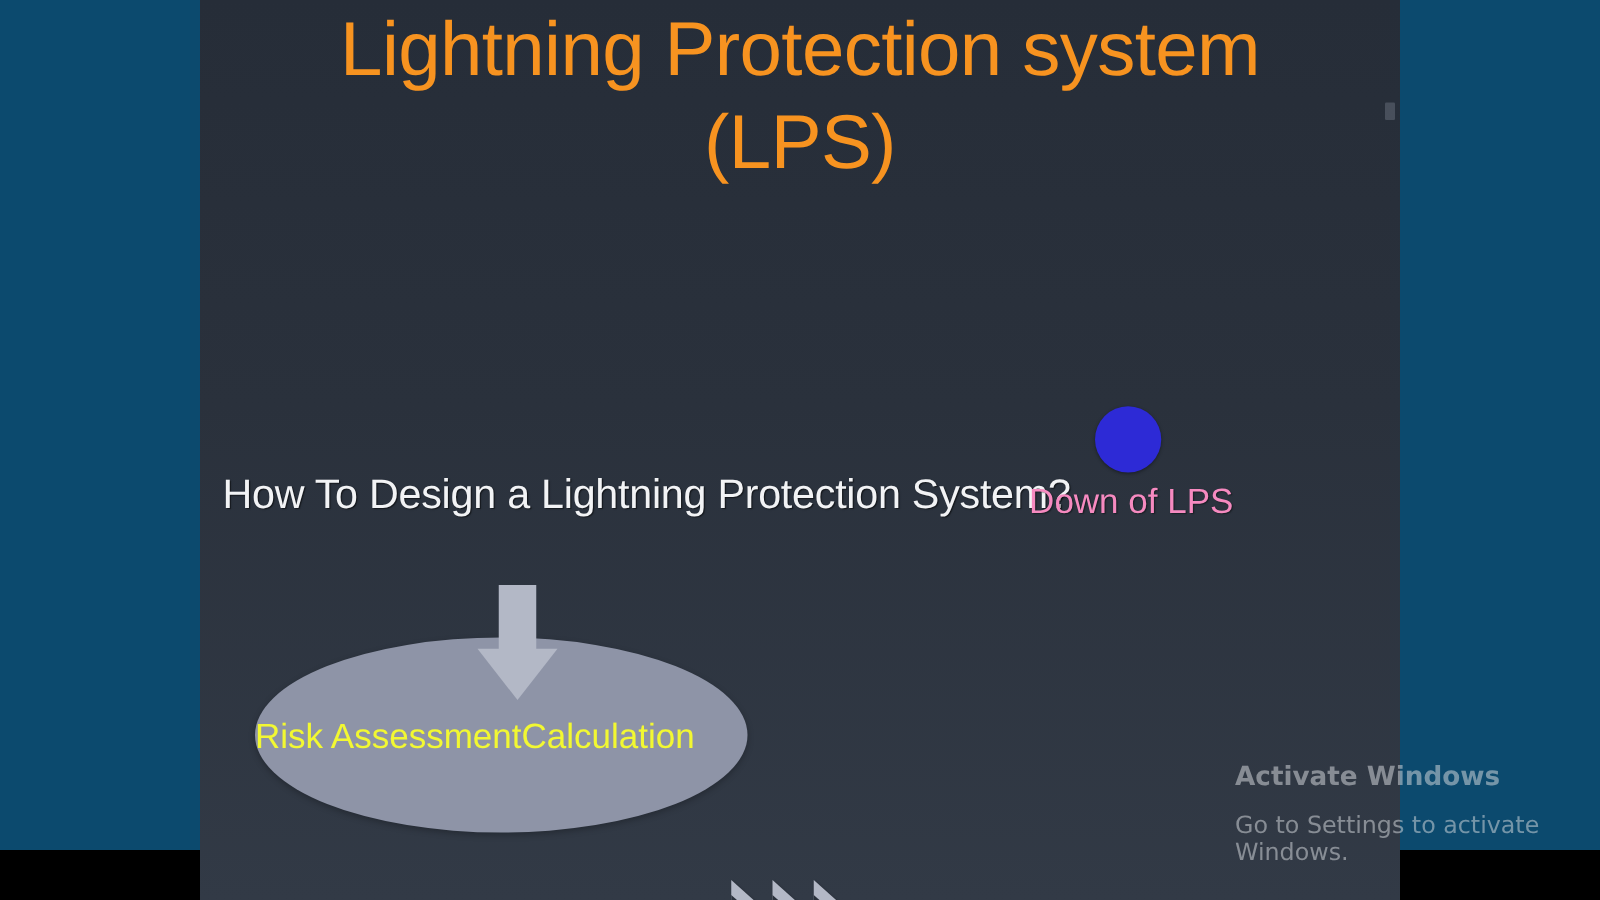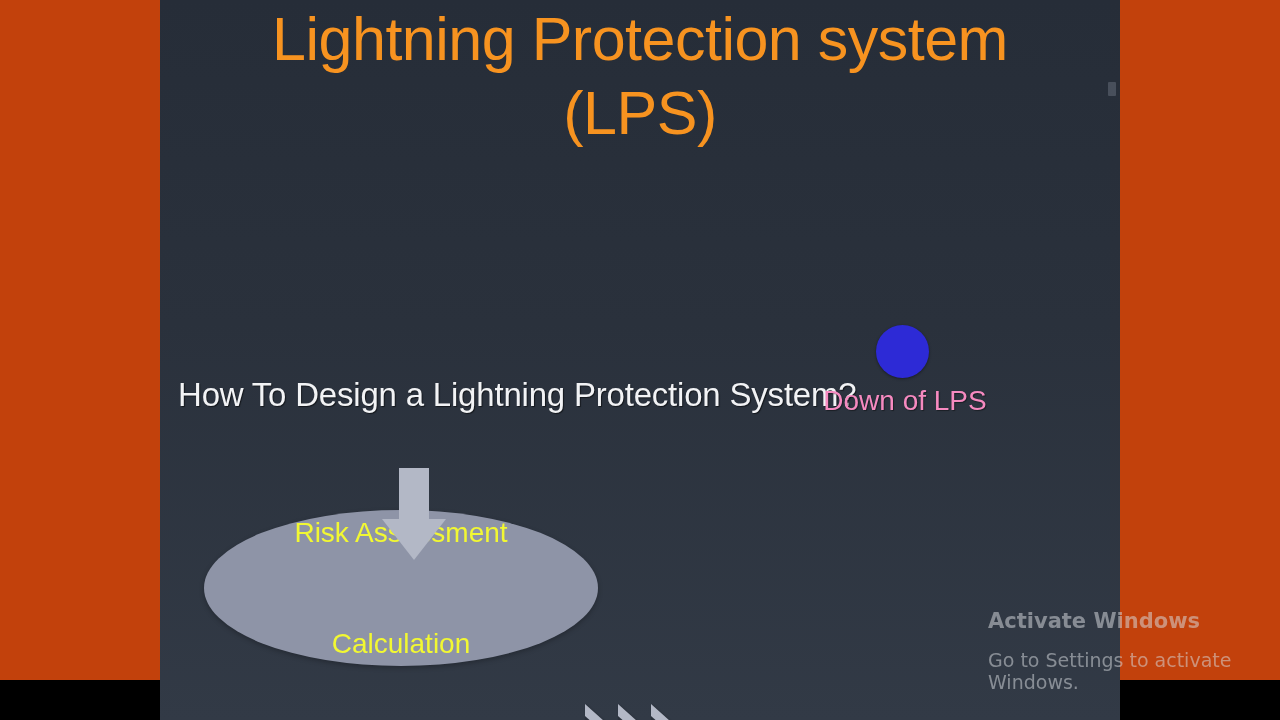--- a/index.html
+++ b/index.html
@@ -5,21 +5,21 @@
   * { margin:0; padding:0; box-sizing:border-box; }
   html, body {
     width:1280px; height:720px;
     background:#000;
     overflow:hidden;
     font-family:"Liberation Sans", sans-serif;
   }
   #screen {
     position:relative;
     width:1280px; height:680px;
-    background:#c2410c;
+    background:#0c4a6e;
   }
   
   #slide {
     position:absolute;
     left:160px; top:0;
     width:960px; height:720px;
     background:#2a313c;
     overflow:hidden;
   }
   #slide::after{
@@ -53,23 +53,23 @@
     letter-spacing:-0.2px;
     text-shadow:1px 1px 1px rgba(0,0,0,.55);
   }
 
   
   .ellipse {
     position:absolute;
     background:#8e94a7;
     border-radius:50%;
     display:flex;
-    flex-direction:column;
+    flex-direction:row;
     align-items:center;
-    justify-content:space-between;
+    justify-content:flex-start;
     color:#f2f832;
     text-align:center;
     box-shadow:0 2px 5px rgba(0,0,0,.25);
   }
   .ellipse span { display:block; }
   #ellipse-risk {
     left:44px; top:316px;
     width:394px; height:156px;
     font-size:28px;
     line-height:45px;

